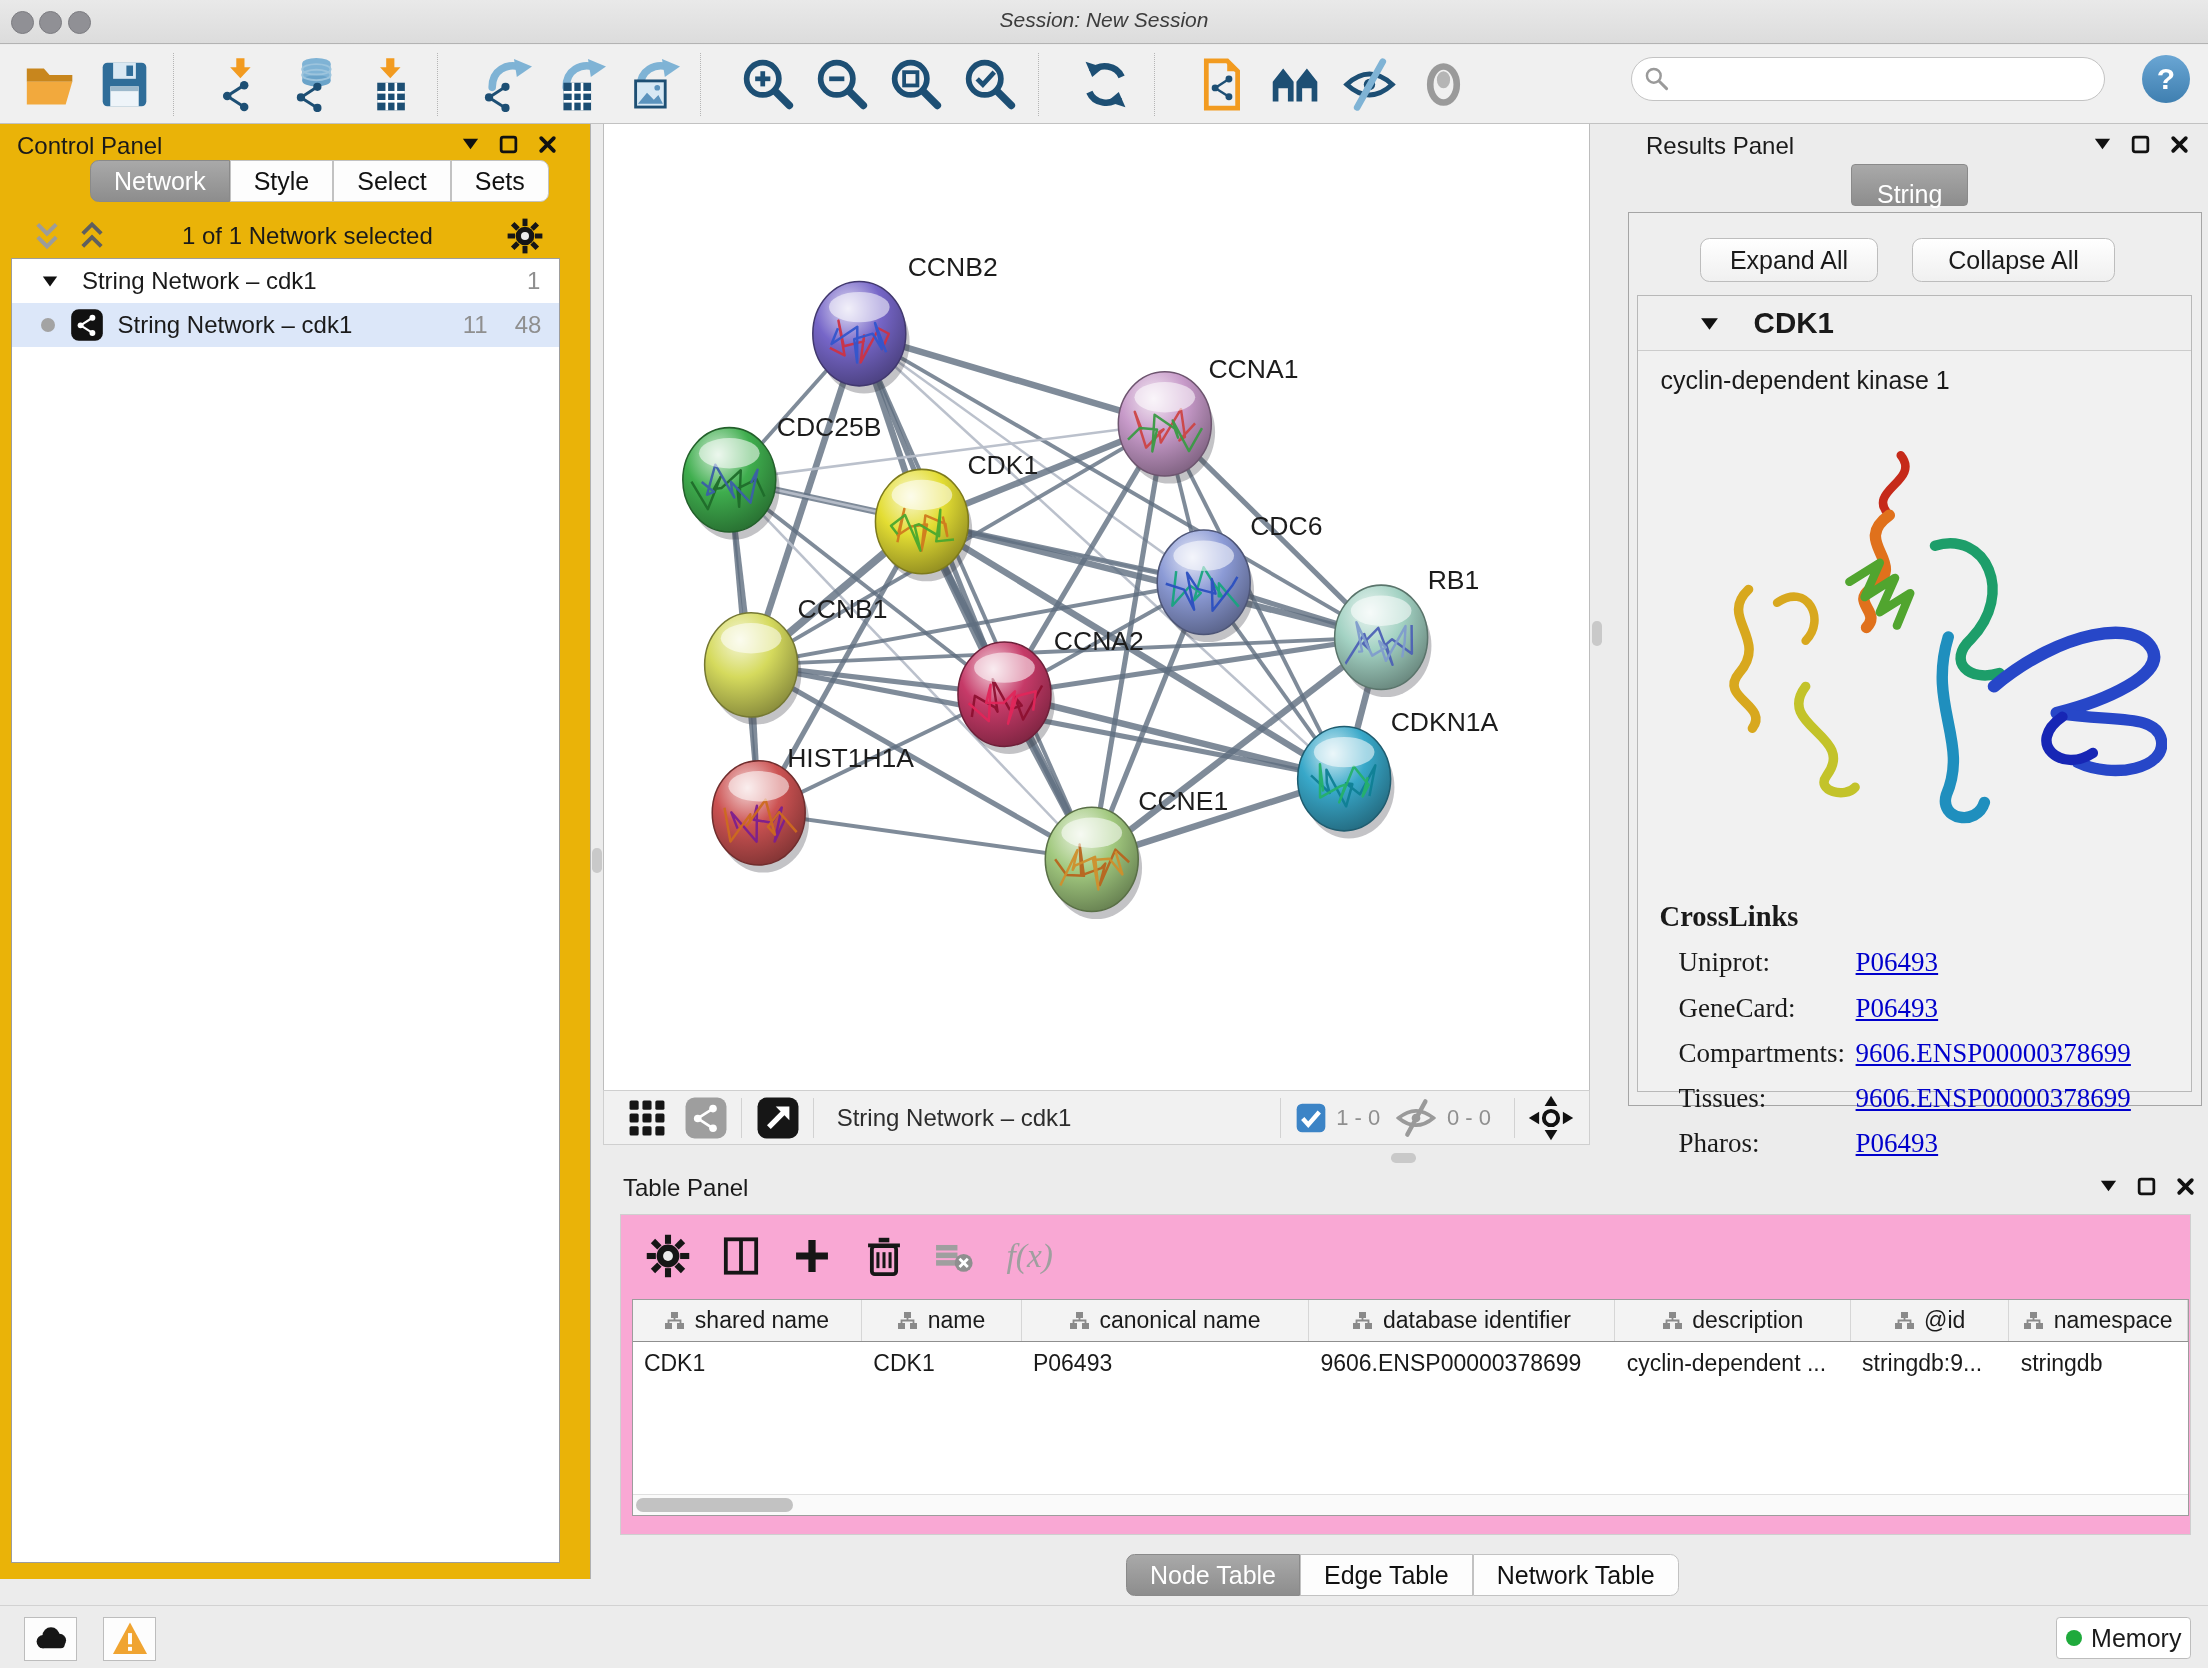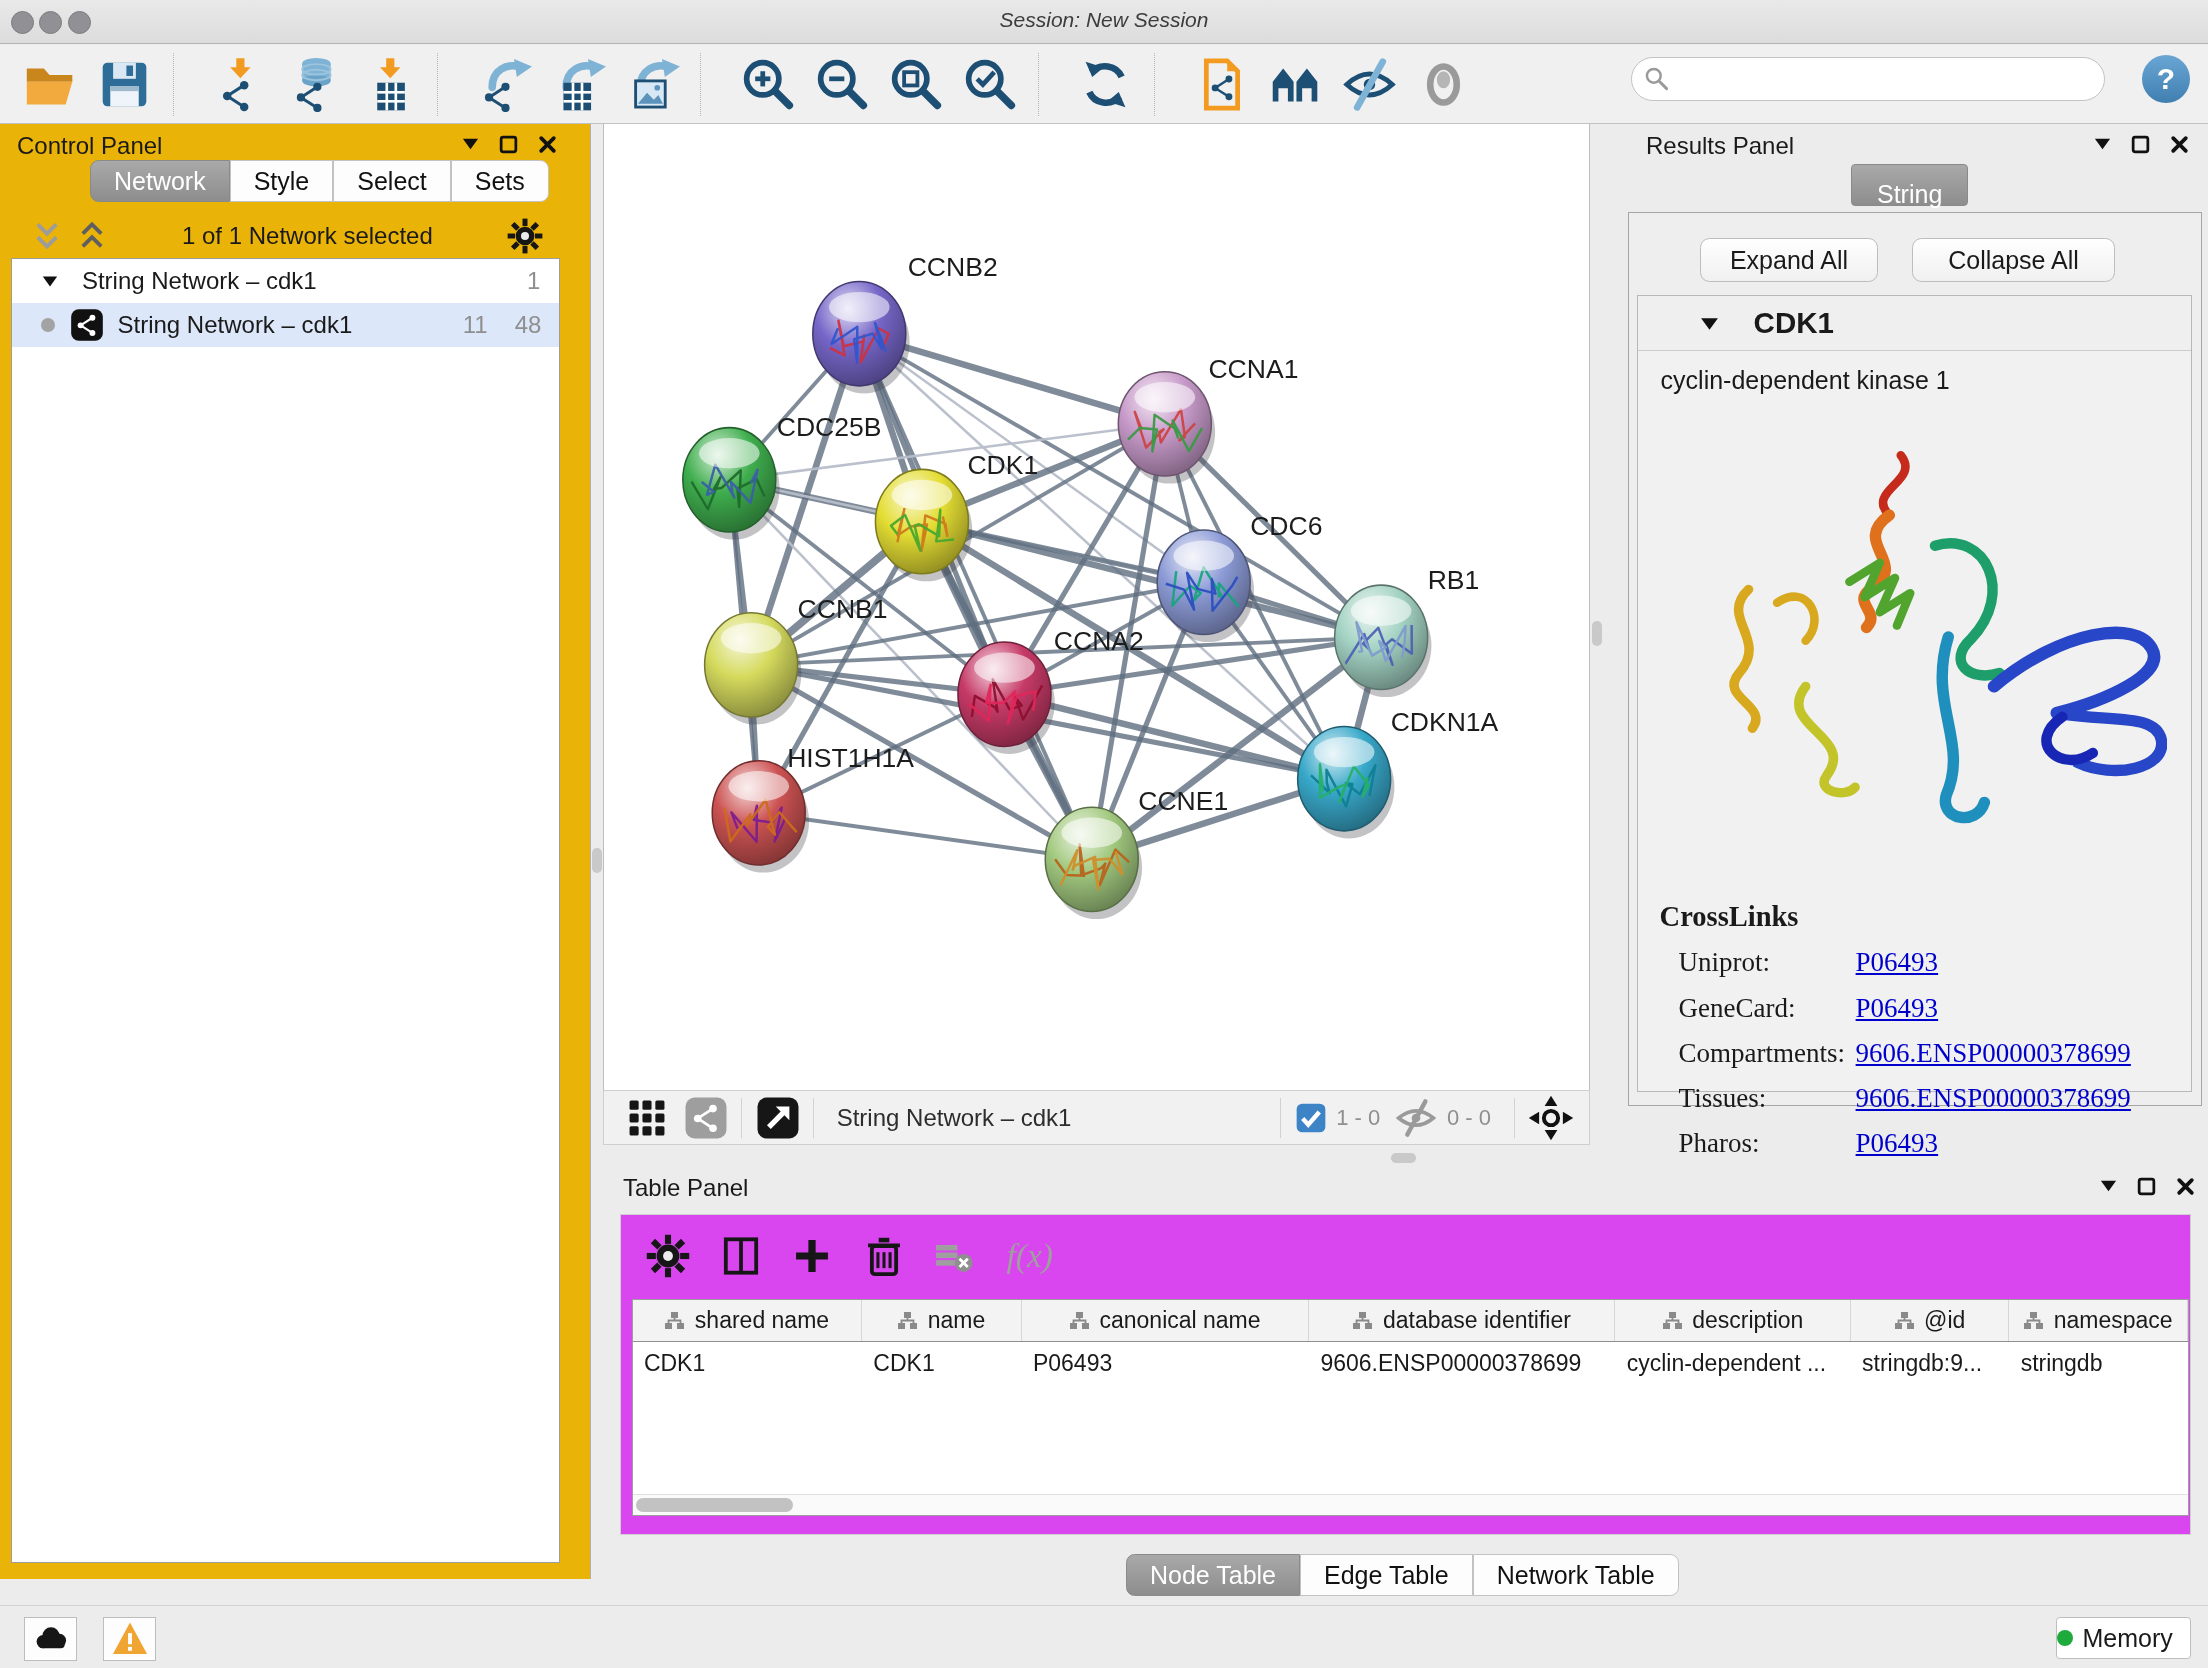--- a/index.html
+++ b/index.html
@@ -85,40 +85,40 @@
     font-family:"Liberation Serif", serif; }
   #crosslinks-title { font-size:28.5px; font-weight:bold; }
   .cl-row { display:flex; margin-top:14.3px; font-size:27px; }
   .cl-label { width:177px; margin-left:19px; }
   .cl-link { color:#0000cc; text-decoration:underline; }
 
   
   #table-panel { position:absolute; left:603px; top:1170px; width:1605px; height:438px; background:#ececec; }
   #tp-header { position:absolute; left:20px; top:3.8px; }
   #tp-box { position:absolute; left:17px; top:44px; width:1571px; height:321px;
-    background:#d946ef; border:1px solid #cfcfcf; }
+    background:#f9a8d4; border:1px solid #cfcfcf; }
   #tp-icons { position:absolute; left:25px; top:15px; display:flex; align-items:center; gap:28.5px; }
   #data-table { position:absolute; left:10.5px; top:84px; width:1557px; height:217px;
     background:#fff; border:1.9px solid #9d9d9d; overflow:hidden; }
   #tbl-head { display:flex; height:42px; background:#f3f3f3; border-bottom:1.9px solid #8f8f8f; }
   .th { display:flex; align-items:center; justify-content:center; gap:9.5px; font-size:23px;
     border-right:1px solid #d6d6d6; overflow:hidden; white-space:nowrap; }
   .tbl-row { display:flex; height:44px; }
   .td { font-size:23px; padding:7.6px 0 0 11.4px; overflow:hidden; white-space:nowrap; }
   #hscroll { position:absolute; left:0; bottom:0; width:100%; height:21px; background:#fafafa; border-top:1px solid #e0e0e0; }
   #hscroll-thumb { position:absolute; left:3.8px; top:2.9px; width:157px; height:14.3px; background:#c2c2c2; border-radius:7.6px; }
   #tp-tabs { position:absolute; left:523px; top:384px; display:flex; }
 
   
   #statusbar { position:absolute; left:0; top:1605px; width:2208px; height:63px;
     background:#ececec; border-top:1px solid #d2d2d2; }
   .sb-btn { position:absolute; top:10.5px; width:53px; height:44px; background:#fdfdfd;
     border:1.9px solid #bdbdbd; display:flex; align-items:center; justify-content:center; }
   #memory-btn { position:absolute; left:2056px; top:11.4px; width:135px; height:42px; background:#fff;
-    border:1px solid #bdbdbd; border-radius:3.8px; display:flex; align-items:center; justify-content:flex-start;
+    border:1px solid #bdbdbd; border-radius:3.8px; display:flex; align-items:center; justify-content:center;
     gap:9.5px; font-size:25px; }
   #mem-dot { width:16px; height:16px; border-radius:50%; background:#1faa3c; }
 
   .split-dot { position:absolute; width:9.5px; height:25px; border-radius:4.8px; background:#c9c9c9; }
   .split-dot.h { width:25px; height:9.5px; }
 </style>
 </head>
 <body>
 
 <div id="titlebar">

